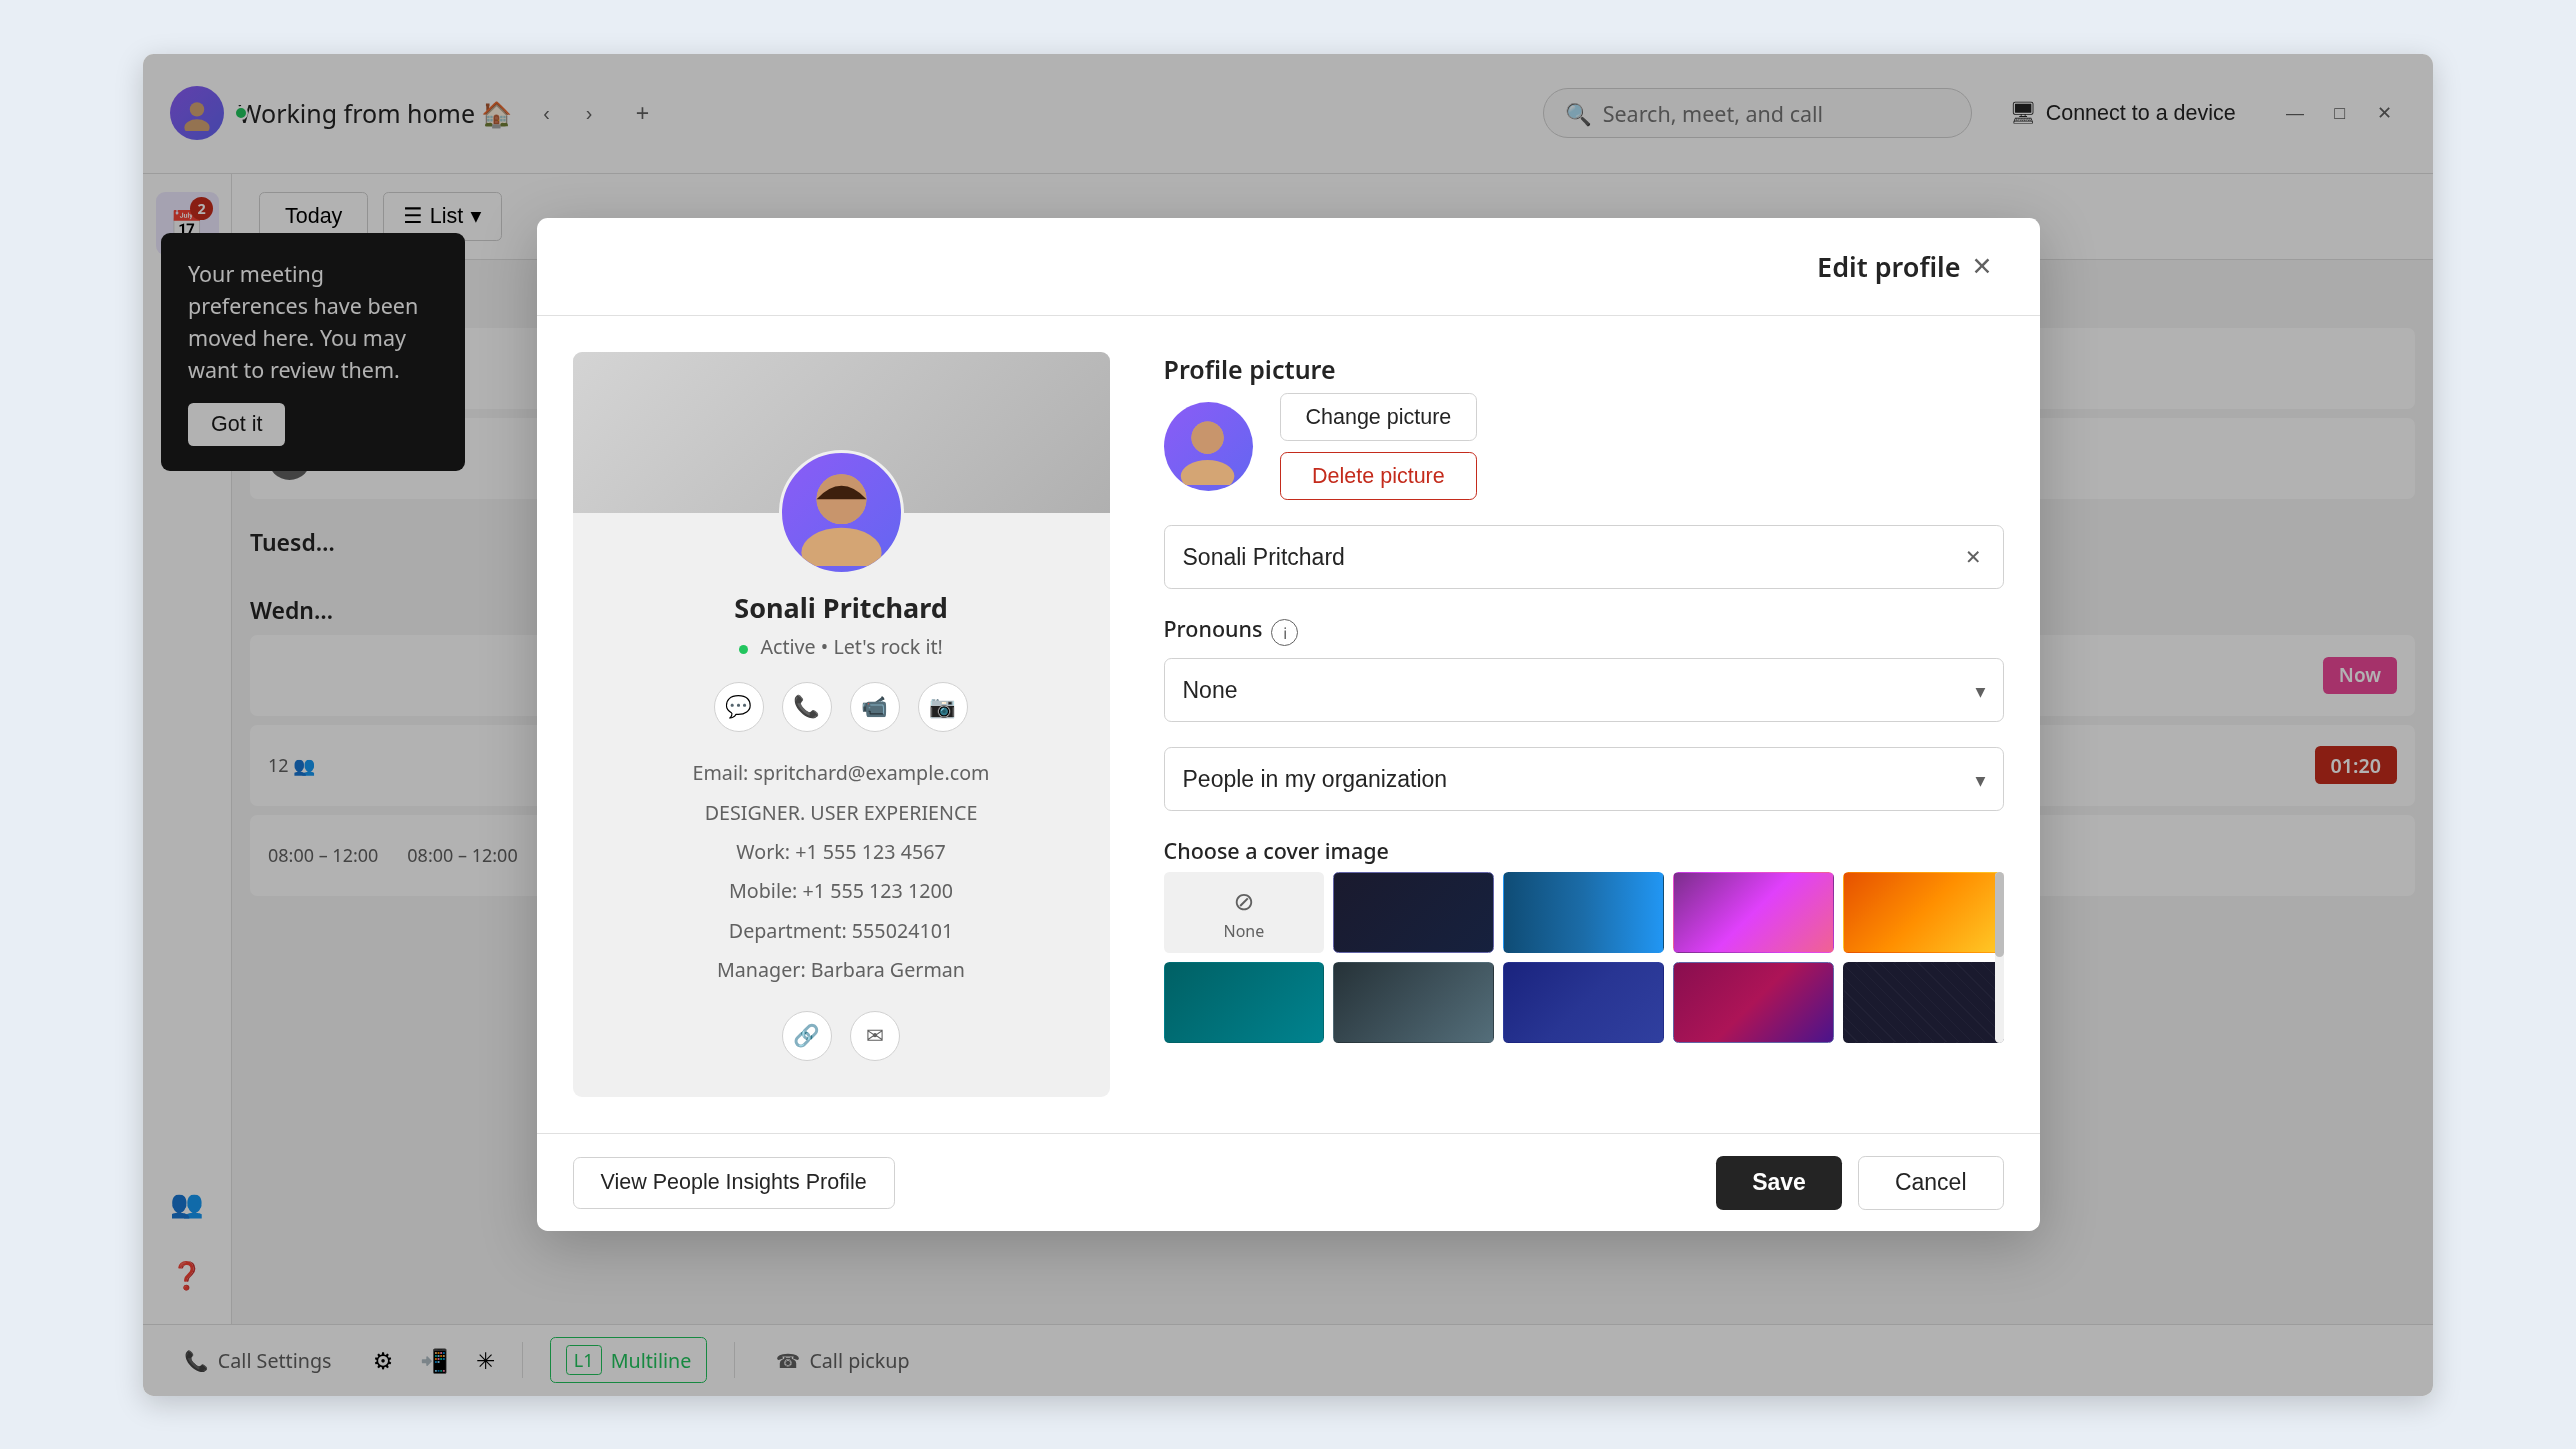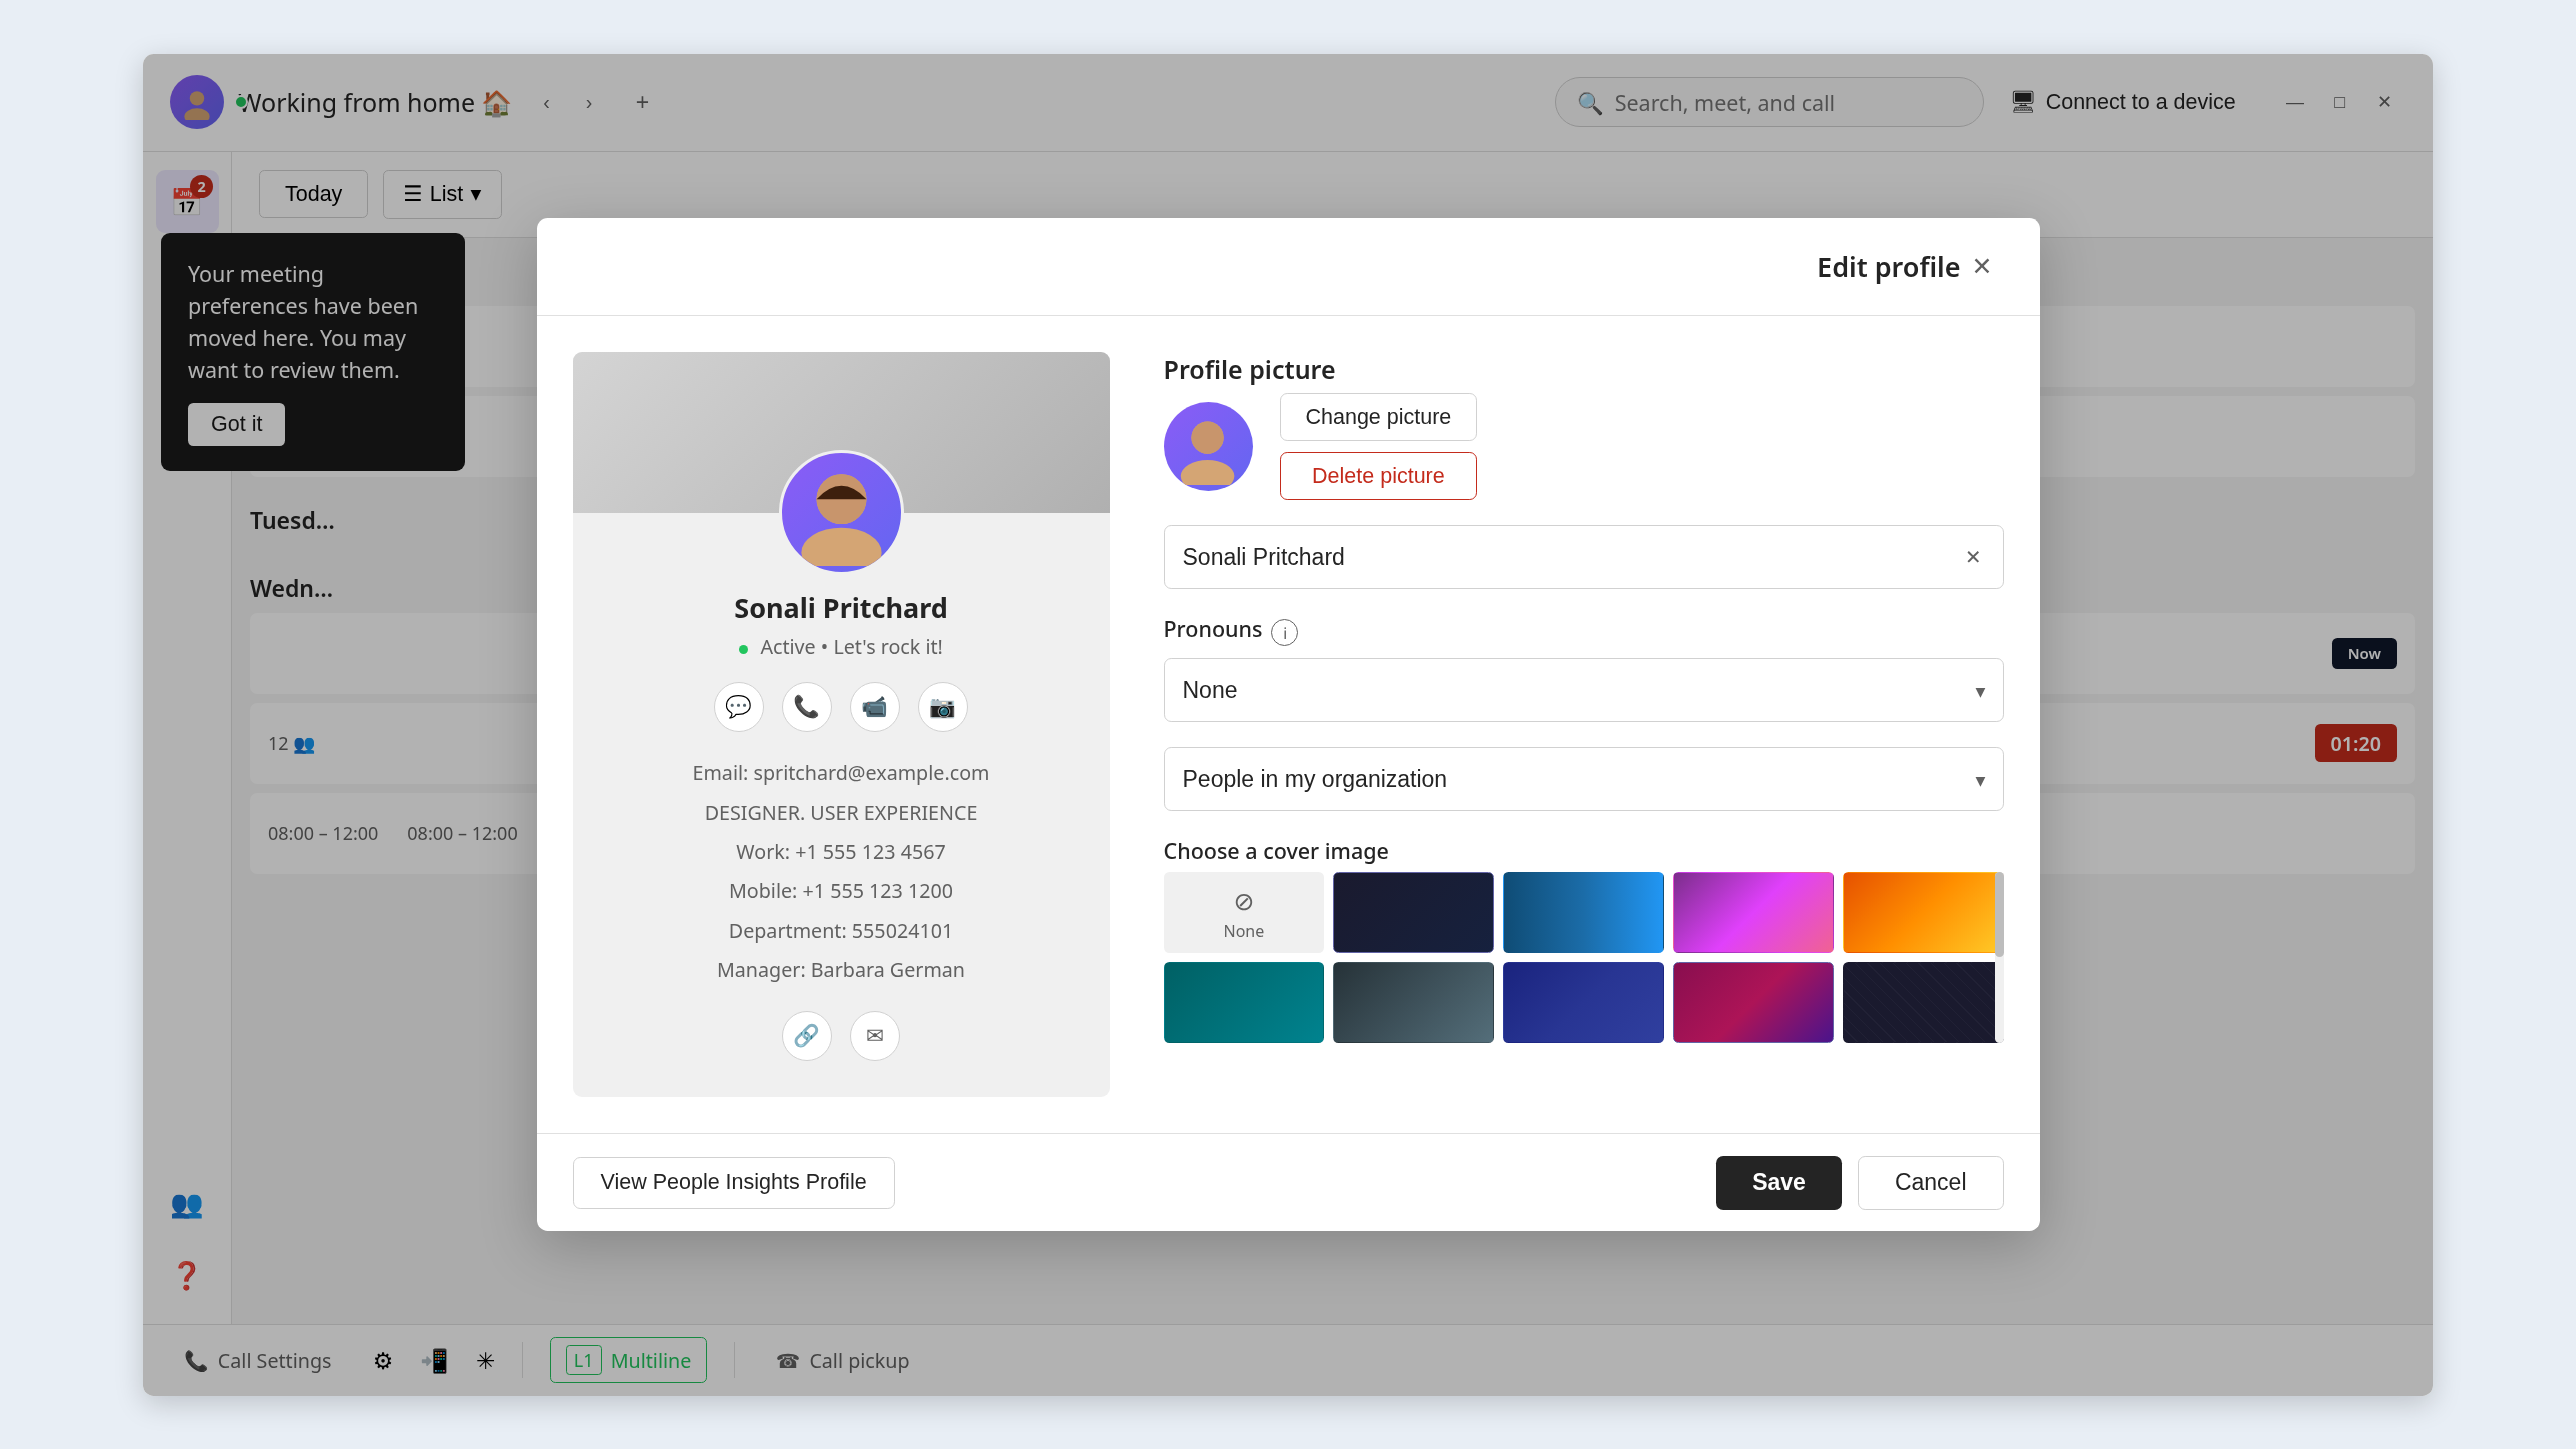--- a/index.html
+++ b/index.html
@@ -22,26 +22,26 @@
       border-radius: 10.7px;
       box-shadow: 0 7.2px 29px rgba(0,0,0,0.18);
       position: relative;
       overflow: hidden;
       display: flex;
       flex-direction: column;
     }
 
     
     .title-bar {
-      height: 98px;
+      height: 120px;
       background: #fff;
       display: flex;
       align-items: center;
       padding: 0 27px;
-      gap: 6px;
+      gap: 18px;
       border-bottom: 0.9px solid #e0e0e0;
       flex-shrink: 0;
     }
     .title-bar-avatar {
       width: 54px;
       height: 54px;
       border-radius: 50%;
       background: linear-gradient(135deg, #8b5cf6, #6366f1);
       display: flex;
       align-items: center;
@@ -260,25 +260,25 @@
       gap: 14.3px;
       min-height: 81px;
     }
     .cal-event-time { font-size: 18px; color: #616161; width: 125px; }
     .cal-event-info { flex: 1; }
     .cal-event-title { font-size: 21.5px; font-weight: 500; color: #242424; }
     .cal-event-sub { font-size: 18px; color: #616161; }
     .cal-event-actions { display: flex; align-items: center; gap: 9px; }
 
     .now-badge {
-      background: #0f172a;
+      background: #ec4899;
       color: #fff;
       padding: 5.4px 16px;
       border-radius: 5.4px;
-      font-size: 15px;
+      font-size: 19px;
       font-weight: 600;
       text-align: right;
     }
     .time-badge {
       background: #c42b1c;
       color: #fff;
       padding: 5.4px 16px;
       border-radius: 5.4px;
       font-size: 19.7px;
       font-weight: 600;

